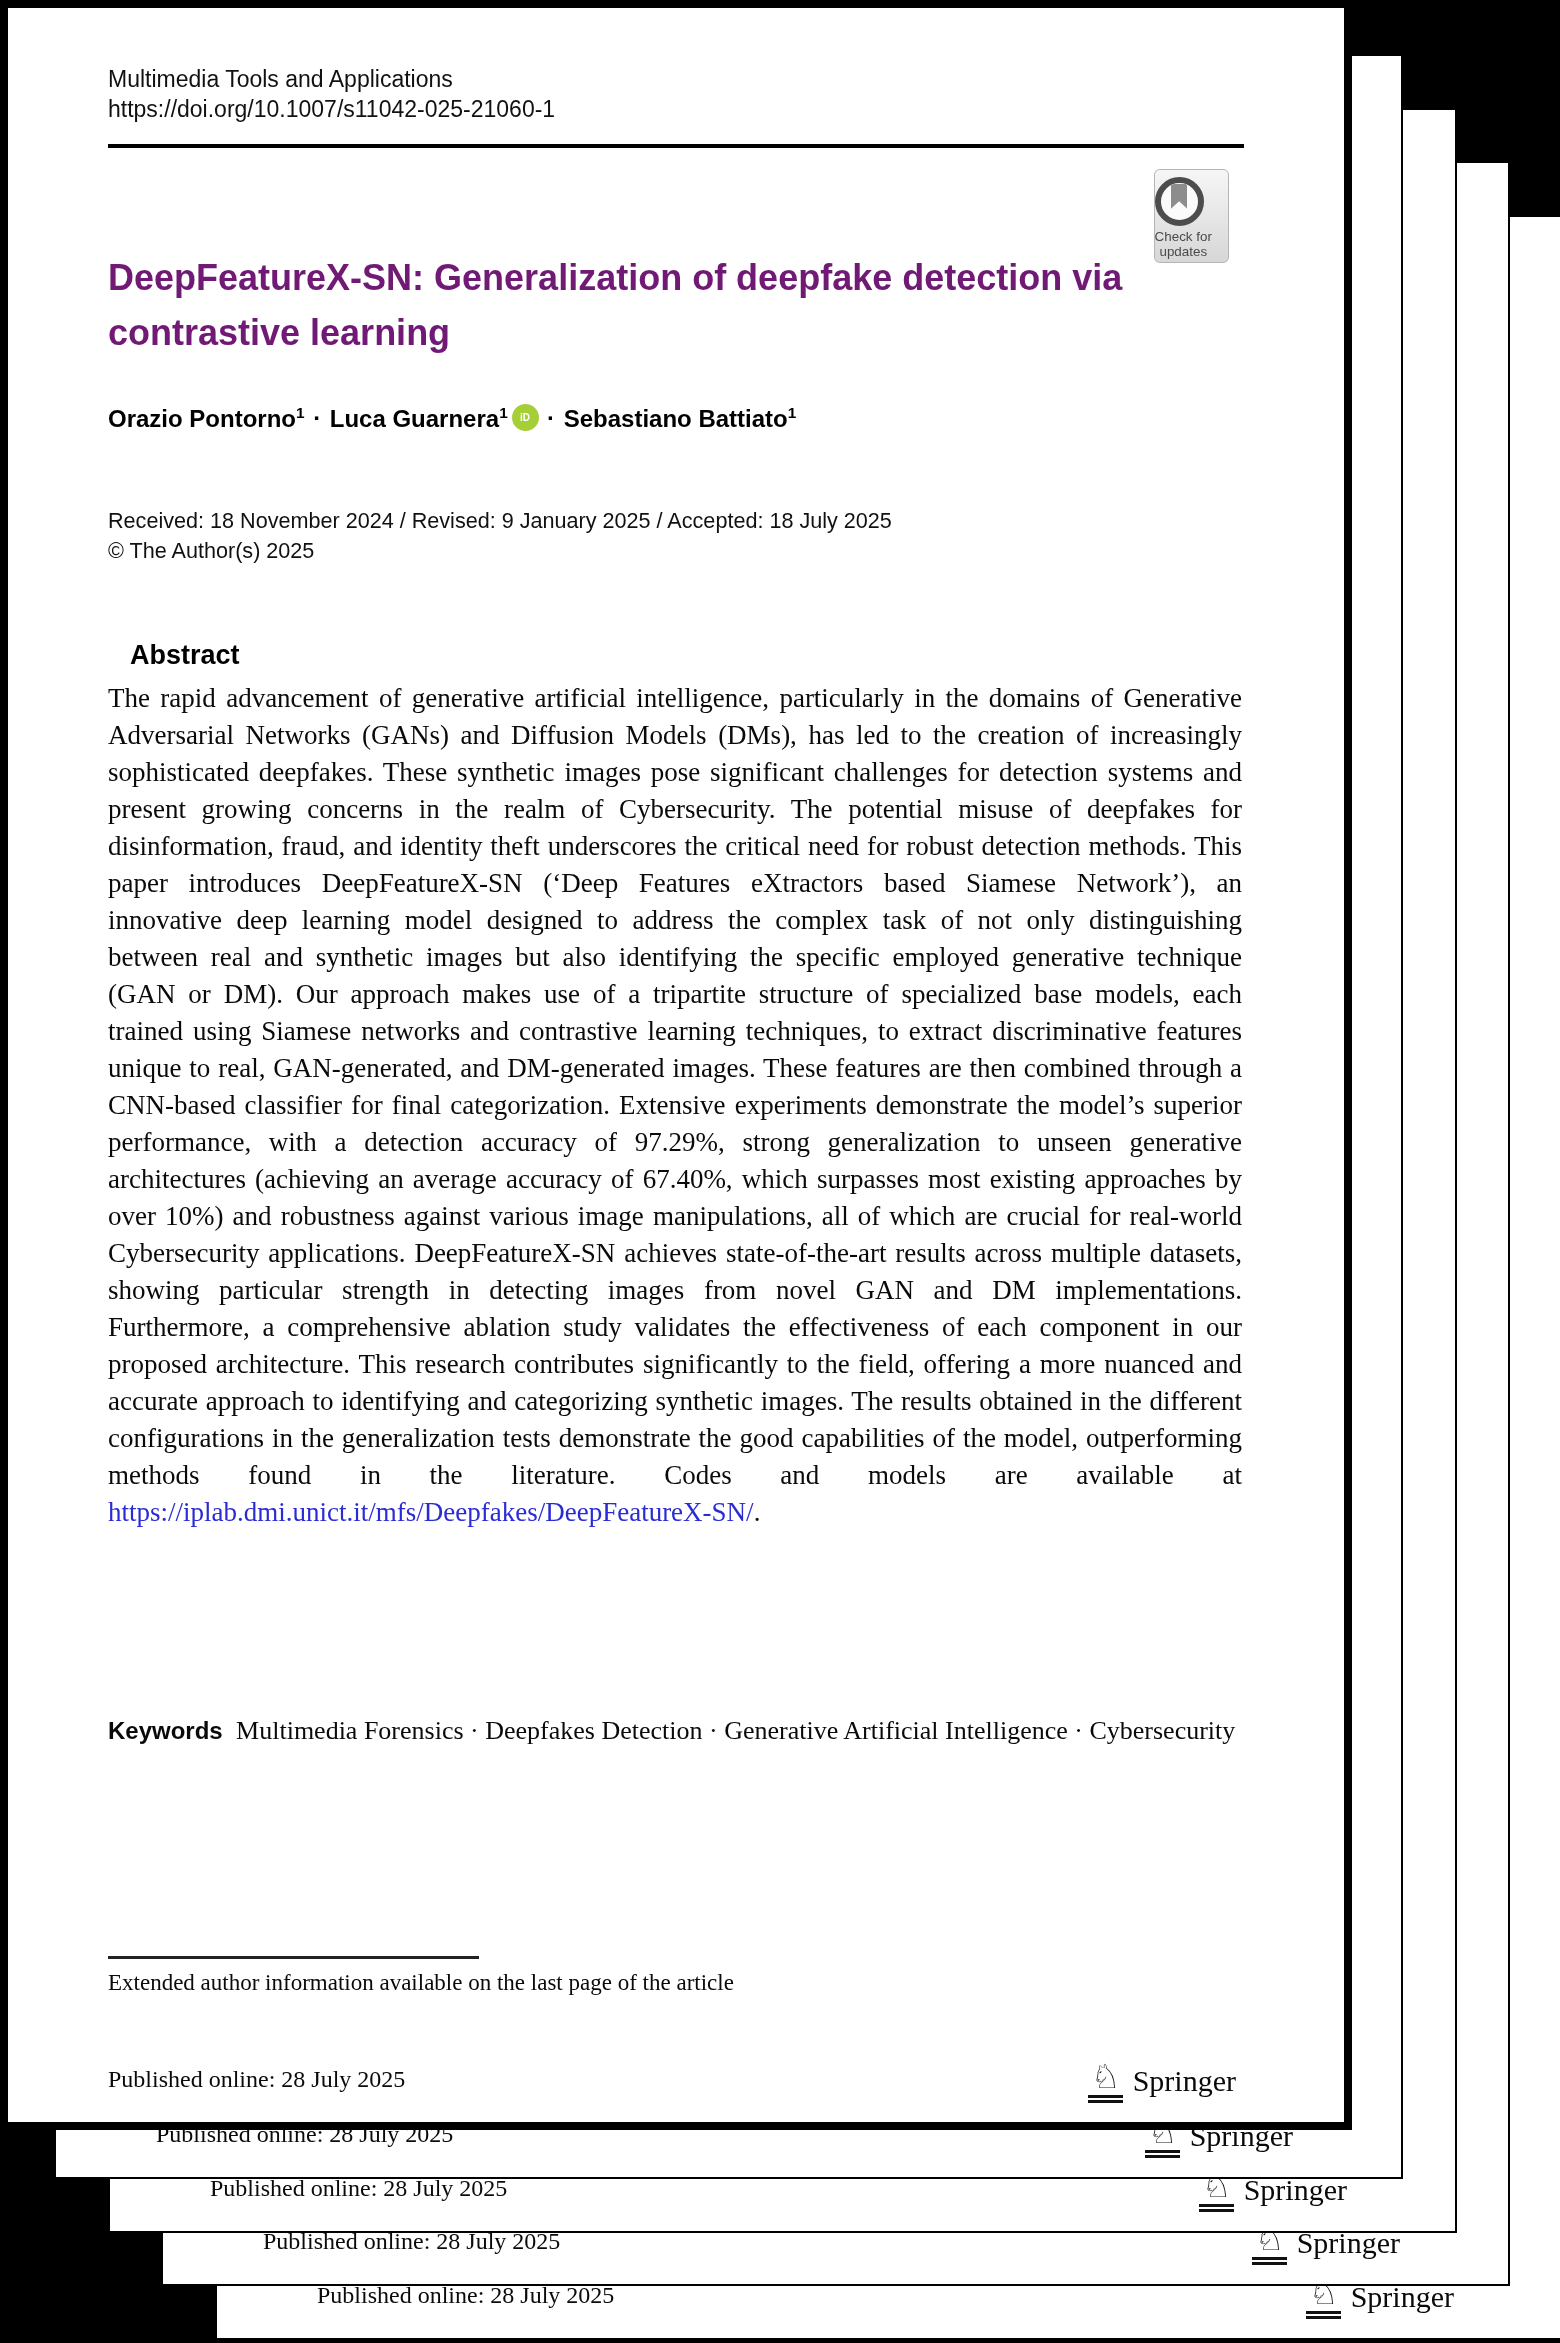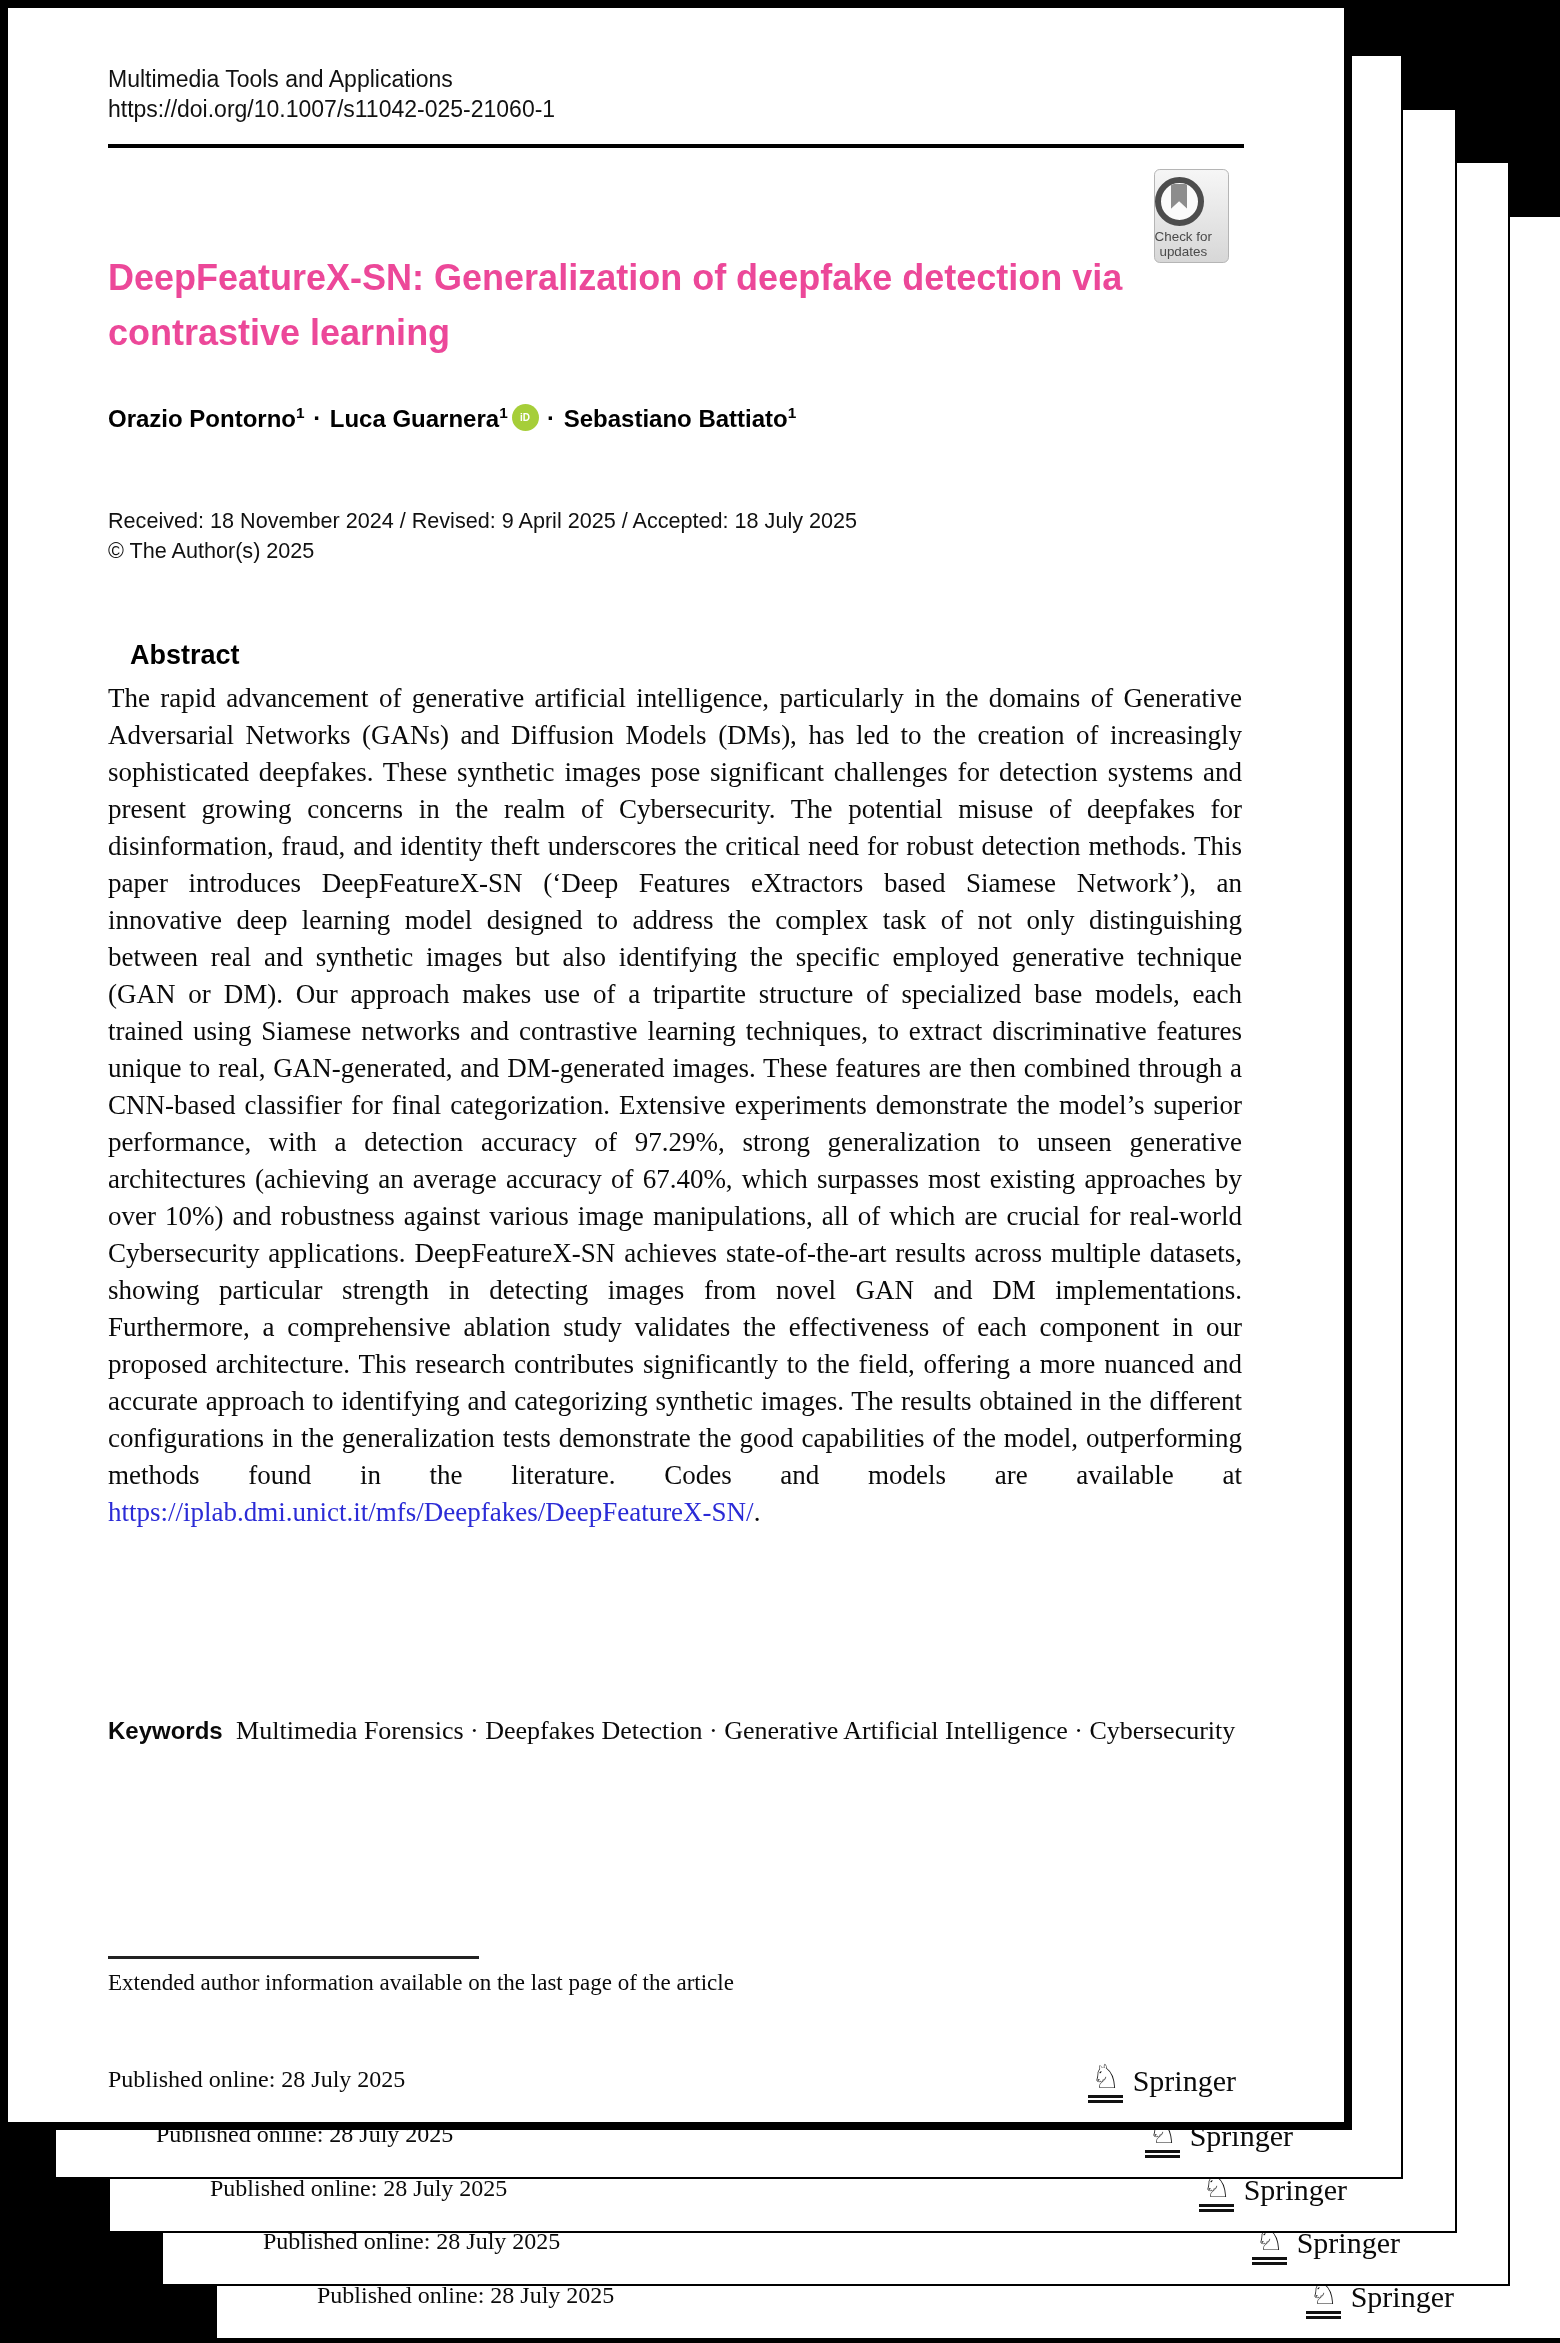--- a/index.html
+++ b/index.html
@@ -76,21 +76,21 @@
     font-family: "Liberation Sans", sans-serif;
     font-size: 13.4px; line-height: 15.4px; color: #4a4a4a;
     text-align: center;
   }
 
   .paper-title {
     position: absolute; left: 0; top: 242px;
     width: 1119px;
     font-family: "Liberation Sans", sans-serif;
     font-weight: bold;
-    font-size: 36px; line-height: 55px; color: #ec4899;
+    font-size: 36px; line-height: 55px; color: #701a75;
   }
   .authors {
     position: absolute; left: 0; top: 396px;
     font-family: "Liberation Sans", sans-serif;
     font-weight: bold;
     font-size: 24px; color: #000;
     display: flex; align-items: flex-start;
   }
   .authors sup { font-size: 15.4px; vertical-align: super; }
   .author-sep { margin: 0 8.6px; font-weight: bold; }
@@ -260,21 +260,21 @@
       <div class="authors">
         <span><span>Orazio Pontorno</span><sup>1</sup></span>
         <span class="author-sep">·</span>
         <span><span>Luca Guarnera</span><sup>1</sup></span>
         <span class="orcid">iD</span>
         <span class="author-sep">·</span>
         <span><span>Sebastiano Battiato</span><sup>1</sup></span>
       </div>
 
       <div class="dates-block">
-        <div>Received: 18 November 2024 / Revised: 9 April 2025 / Accepted: 18 July 2025</div>
+        <div>Received: 18 November 2024 / Revised: 9 January 2025 / Accepted: 18 July 2025</div>
         <div>© The Author(s) 2025</div>
       </div>
 
       <div class="abstract-heading">Abstract</div>
 
       <div class="abstract-body">
         <span>The rapid advancement of generative artificial intelligence, particularly in the domains of Generative Adversarial Networks (GANs) and Diffusion Models (DMs), has led to the creation of increasingly sophisticated deepfakes. These synthetic images pose significant challenges for detection systems and present growing concerns in the realm of Cybersecurity. The potential misuse of deepfakes for disinformation, fraud, and identity theft underscores the critical need for robust detection methods. This paper introduces DeepFeatureX-SN (‘Deep Features eXtractors based Siamese Network’), an innovative deep learning model designed to address the complex task of not only distinguishing between real and synthetic images but also identifying the specific employed generative technique (GAN or DM). Our approach makes use of a tripartite structure of specialized base models, each trained using Siamese networks and contrastive learning techniques, to extract discriminative features unique to real, GAN-generated, and DM-generated images. These features are then combined through a CNN-based classifier for final categorization. Extensive experiments demonstrate the model’s superior performance, with a detection accuracy of 97.29%, strong generalization to unseen generative architectures (achieving an average accuracy of 67.40%, which surpasses most existing approaches by over 10%) and robustness against various image manipulations, all of which are crucial for real-world Cybersecurity applications. DeepFeatureX-SN achieves state-of-the-art results across multiple datasets, showing particular strength in detecting images from novel GAN and DM implementations. Furthermore, a comprehensive ablation study validates the effectiveness of each component in our proposed architecture. This research contributes significantly to the field, offering a more nuanced and accurate approach to identifying and categorizing synthetic images. The results obtained in the different configurations in the generalization tests demonstrate the good capabilities of the model, outperforming methods found in the literature. Codes and models are available at </span><a class="abstract-link" href="#">https://iplab.dmi.unict.it/mfs/Deepfakes/DeepFeatureX-SN/</a><span>.</span>
       </div>
 
       <div class="keywords-block">

